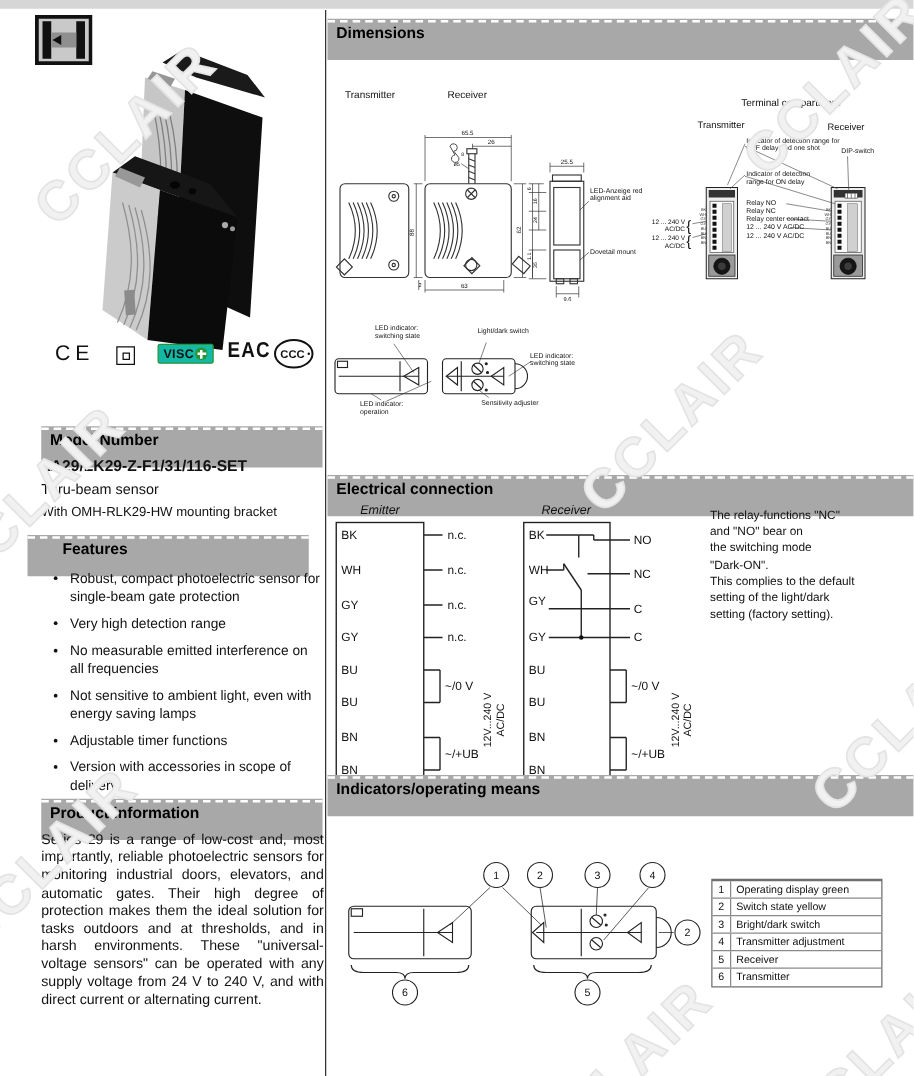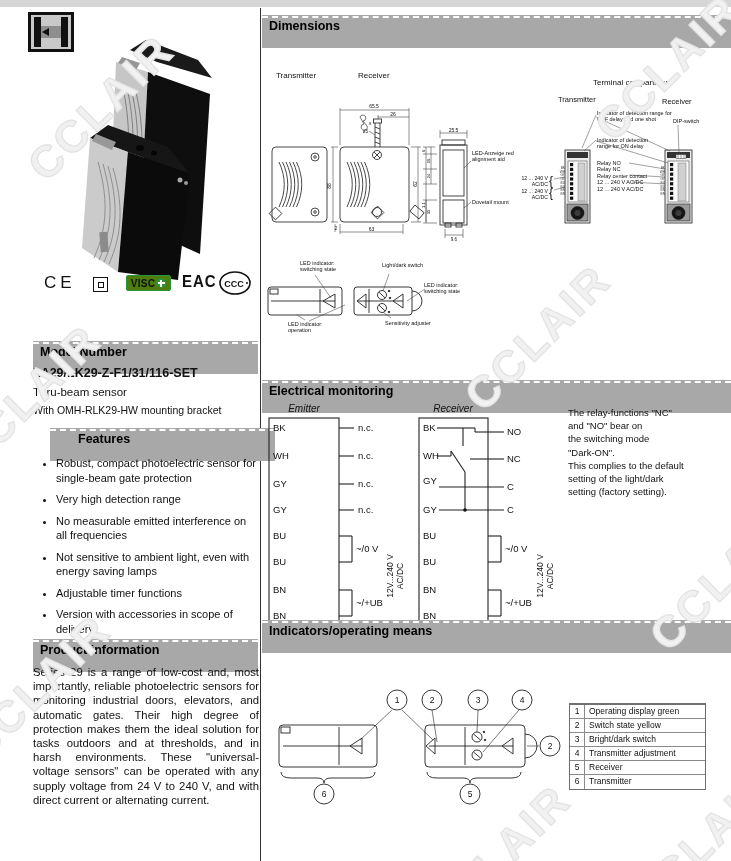--- a/index.html
+++ b/index.html
@@ -10,21 +10,21 @@
 
   .topstrip { left:0; top:0; width:731px; height:7px; background:#d6d6d6; }
   .divider { left:260px; top:8px; width:1px; height:853px; background:#333; }
 
   .bar { background:#a8a8a8; font-weight:bold; font-size:12.5px; color:#000;
          padding:4px 0 0 7px; height:33px; position:absolute; }
   .bar::before { content:""; position:absolute; left:0; right:0; top:1px;
                  border-top:2px dashed #ffffff; }
 
   .h-model  { left:33px;  top:341px; width:225px; }
-  .h-feat   { left:50px;  top:428px; width:225px;padding-left:28px; }
+  .h-feat   { left:22px;  top:428px; width:225px;padding-left:28px; }
   .h-prod   { left:33px;  top:639px; width:225px; }
   .h-dim    { left:262px; top:15px;  width:469px; }
   .h-elec   { left:262px; top:380px; width:469px; }
   .h-ind    { left:262px; top:620px; width:469px; }
 
   .model-number { left:33px; top:366px; width:226px; font-size:12.5px; font-weight:bold; }
   .model-type   { left:33px; top:386px; width:226px; font-size:11.5px; }
   .model-sub    { left:33px; top:404px; width:226px; font-size:10.5px; }
 
   ul.feat { position:absolute; left:35px; top:456px; width:224px; list-style:disc outside; padding-left:21px; }
@@ -47,21 +47,21 @@
   .trow:last-child { border-bottom:none; }
   .tn   { width:15px; border-right:1px solid #8a8a8a; text-align:center; font-size:8.5px; line-height:13px; }
   .tl   { font-size:8.5px; line-height:13px; padding-left:4px; white-space:nowrap; }
 
   .certs { font-family:"Liberation Sans", sans-serif; }
   .ce   { left:44px; top:273px; font-size:17px; letter-spacing:4px; }
   .sq2  { left:93px; top:277px; width:15px; height:15px; border:1.6px solid #111;
           display:flex; align-items:center; justify-content:center; }
   .sq2 > span { width:6px; height:6px; border:1.5px solid #111; display:block; }
   .visco { left:126px; top:275px; width:45px; height:16px; border:1.5px solid #2a9438; border-radius:2px;
-           display:flex; align-items:center; justify-content:center; gap:1px; background:#4d7c0f; }
+           display:flex; align-items:center; justify-content:center; gap:1px; background:#14b8a6; }
   .visco b { font-size:10px; font-weight:bold; letter-spacing:0.3px; }
   .visco .vdot { width:10px; height:10px; border-radius:50%; background:#2a9438; position:relative; }
   .visco .vdot::before { content:""; position:absolute; left:4.2px; top:1.5px; width:1.6px; height:7px; background:#fff; }
   .visco .vdot::after  { content:""; position:absolute; top:4.2px; left:1.5px; height:1.6px; width:7px; background:#fff; }
   .eac  { left:182px; top:272px; font-size:15px; font-weight:bold; letter-spacing:1px; transform:scaleY(1.15); }
 
   .wm { position:absolute; z-index:60; font-size:44px; font-weight:700; letter-spacing:3px;
         color:#f1f1f1; -webkit-text-stroke:1.3px #e3e3e3; transform:rotate(-45deg);
         transform-origin:left top; pointer-events:none; }
 
@@ -381,21 +381,21 @@
       <line x1="44" y1="63" x2="80" y2="47"></line>
       <line x1="126" y1="60" x2="118" y2="54"></line>
     </g>
   </svg>
   <div class="abs t5" style="left:300px;top:260px;width:50px">LED indicator: switching state</div>
   <div class="abs t5" style="left:382px;top:262px;width:60px">Light/dark switch</div>
   <div class="abs t5" style="left:424px;top:282px;width:52px">LED indicator: switching state</div>
   <div class="abs t5" style="left:288px;top:321px;width:52px">LED indicator: operation</div>
   <div class="abs t5" style="left:385px;top:320px;width:62px">Sensitivity adjuster</div>
 
-  <div class="bar h-elec">Electrical monitoring</div>
+  <div class="bar h-elec">Electrical connection</div>
   <div class="abs diag-title" style="left:274px;top:403px">Emitter</div>
   <div class="abs diag-title" style="left:423px;top:403px">Receiver</div>
 
   <svg class="abs" style="left:265px;top:402px" width="150" height="240" viewBox="0 0 150 240">
     <g stroke="#222" stroke-width="1.1" fill="none">
       <rect x="4" y="16" width="70" height="214"></rect>
       <line x1="74" y1="26" x2="89" y2="26"></line>
       <line x1="74" y1="54" x2="89" y2="54"></line>
       <line x1="74" y1="82" x2="89" y2="82"></line>
       <line x1="74" y1="108" x2="89" y2="108"></line>

